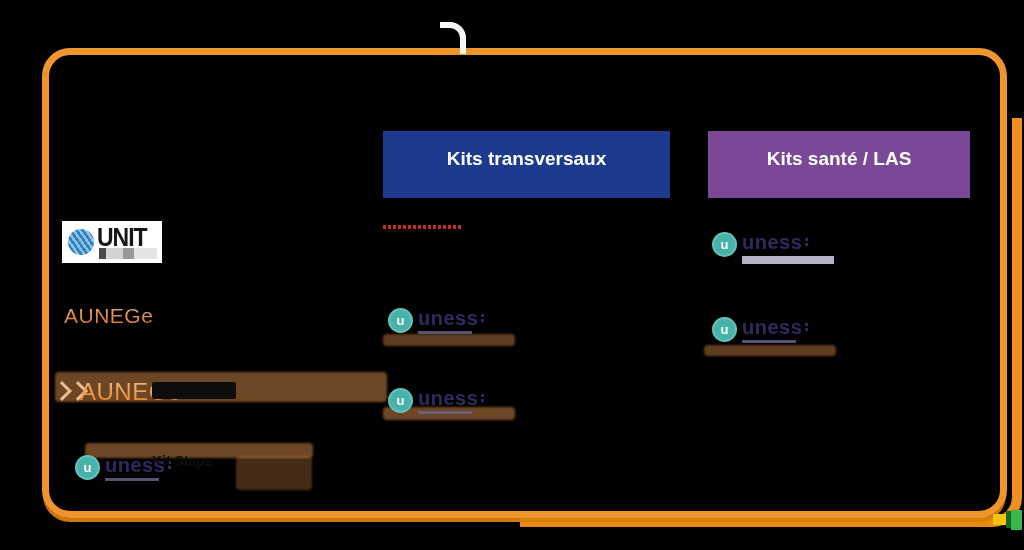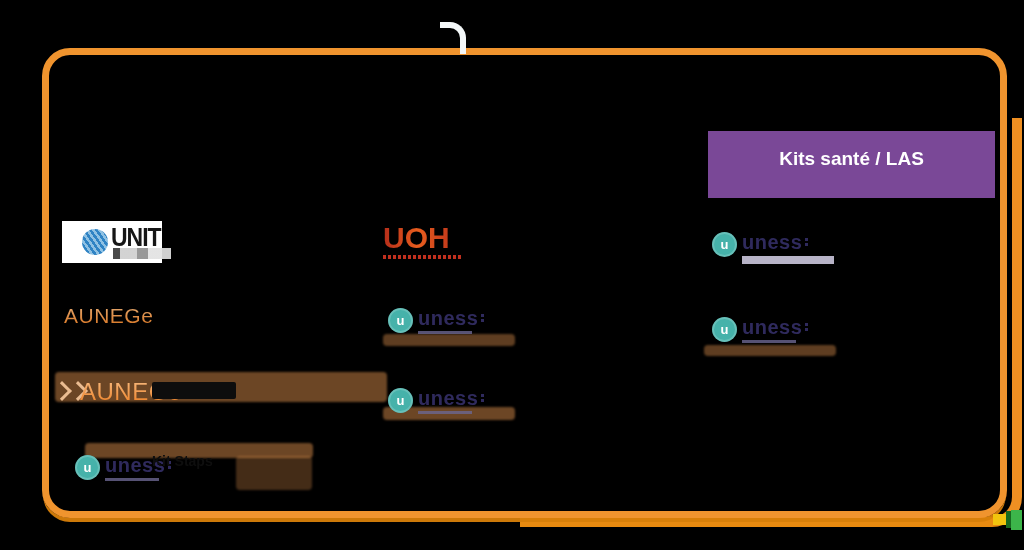--- a/index.html
+++ b/index.html
@@ -22,34 +22,34 @@
              display:flex;align-items:center;padding-left:26px;box-sizing:border-box;z-index:5;
              box-shadow:inset -5px -3px 0 rgba(175,184,192,.55);}
   .title-box h1{margin:0;font-size:22px;font-weight:700;color:#15181c;letter-spacing:.5px;}
 
   
   .col-header{position:absolute;top:131px;height:67px;box-sizing:border-box;z-index:4;
               display:flex;align-items:center;justify-content:center;padding-bottom:12px;
               color:#fff;font-weight:700;font-size:19px;}
   .h-spec{left:62px;width:283px;background:#1479bd;}
   .h-trans{left:383px;width:287px;background:#1e3a8c;}
-  .h-sante{left:708px;width:287px;background:#7a4897;}
+  .h-sante{left:708px;width:262px;background:#7a4897;}
 
   
   .band{position:absolute;background:rgba(245,160,85,.55);border-radius:4px;filter:blur(1px);z-index:3;}
   .band1{left:383px;top:334px;width:132px;height:12px;opacity:.7;}
   .band2{left:704px;top:345px;width:132px;height:11px;opacity:.7;}
   .band3{left:55px;top:372px;width:332px;height:30px;opacity:.8;}
   .band4{left:383px;top:407px;width:132px;height:13px;opacity:.8;}
   .band5{left:85px;top:443px;width:228px;height:15px;opacity:.8;}
   .band6{left:236px;top:456px;width:76px;height:34px;opacity:.5;}
 
   
   .unit-logo{position:absolute;left:62px;top:221px;width:100px;height:42px;background:#fff;
-             display:flex;align-items:center;gap:3px;padding:2px 20px;box-sizing:border-box;z-index:4;}
+             display:flex;align-items:center;gap:3px;padding:2px 6px;box-sizing:border-box;z-index:4;}
   .unit-globe{width:26px;height:26px;border-radius:50%;flex:0 0 auto;
               background:repeating-linear-gradient(55deg,#2f83c4 0 2.5px,#8fc1e3 2.5px 5px);}
   .unit-text-wrap{position:relative;height:34px;}
   .unit-word{font-weight:900;font-size:23px;letter-spacing:-1px;color:#161616;
              transform:scaleY(1.12);display:inline-block;line-height:1.1;}
   .unit-blocks{position:absolute;left:2px;bottom:0;width:58px;height:11px;opacity:.92;
        background:linear-gradient(90deg,#3a3a3a 0 12%,#cfcfcf 12% 42%,#8f8f8f 42% 60%,#e2e2e2 60% 100%);}
 
   
   .aunege{position:absolute;z-index:4;font-weight:400;letter-spacing:.5px;line-height:1;
@@ -99,20 +99,21 @@
 </head>
 <body>
 
 <div class="stage">
 
   <div class="frame2"></div>
   <div class="frame"></div>
   <div class="white-corner"></div>
 
 
+  <div class="col-header h-trans">Kits transversaux</div>
   <div class="col-header h-sante">Kits santé / LAS</div>
 
   <div class="band band1"></div>
   <div class="band band2"></div>
   <div class="band band3"></div>
   <div class="band band4"></div>
   <div class="band band5"></div>
   <div class="band band6"></div>
 
   <div class="unit-logo">
@@ -141,21 +142,20 @@
             <i></i>
             <i></i>
           </span>
       </span>
       <span class="uness-tagline"></span>
     </span>
   </div>
   <div class="kit-label">Kit Staps</div>
 
   <div class="uoh-logo">
-    <span class="uoh-word">UOH</span>
     <span class="uoh-tagline"></span>
   </div>
 
   <div class="uness-logo u-c2r2">
     <span class="uness-mark">u</span>
     <span class="uness-body">
       <span class="uness-word">
         <span>uness</span>
         <span class="uness-dots">
             <i></i>

